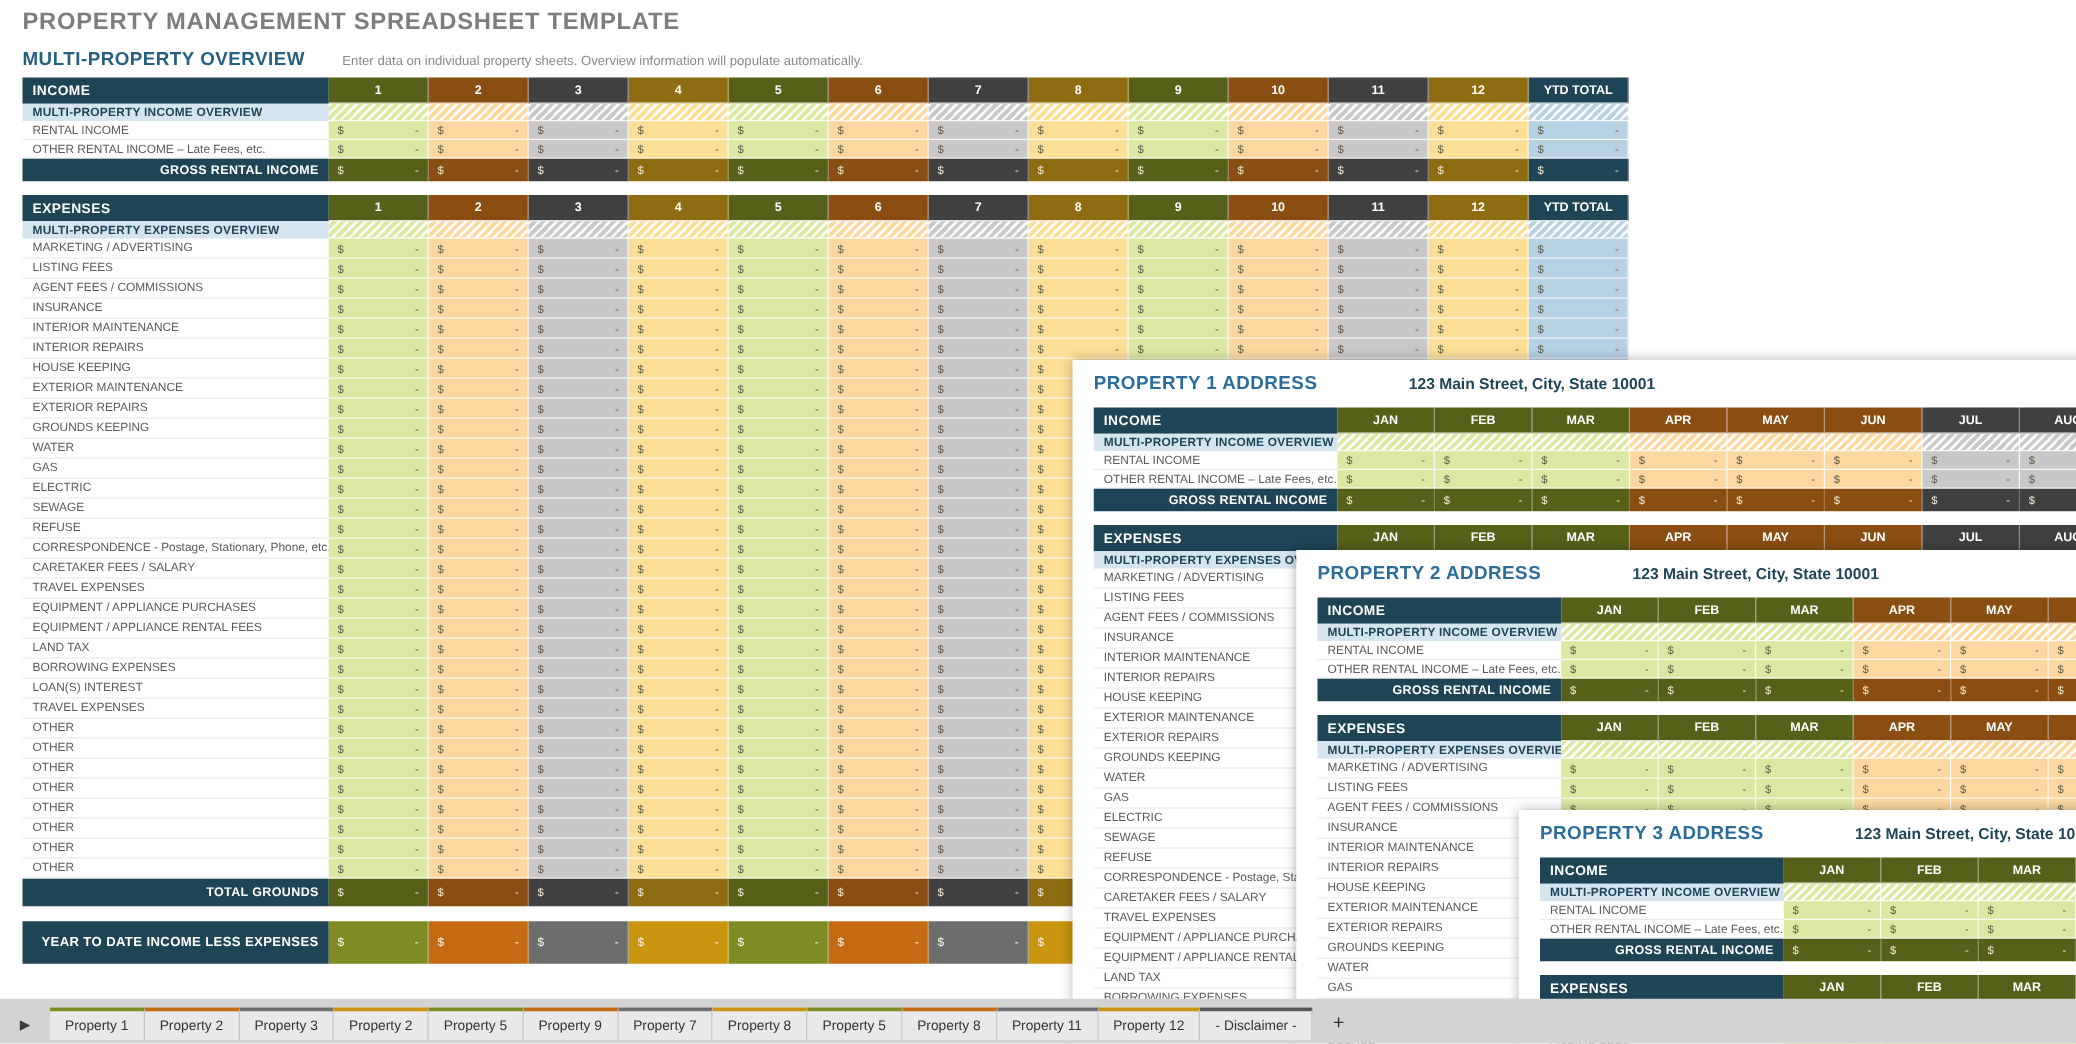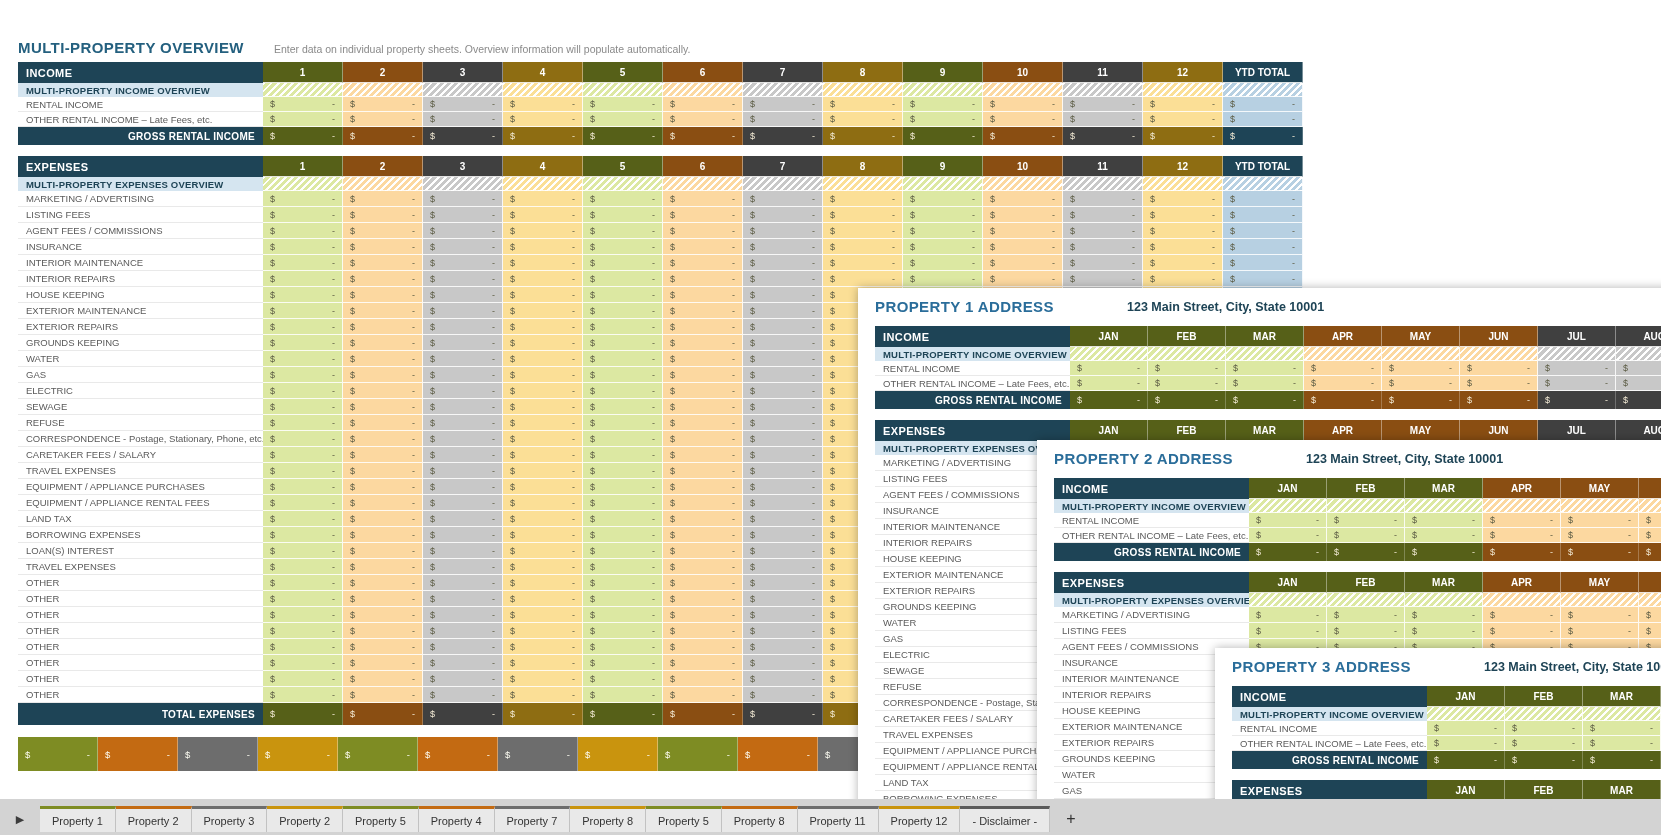--- a/index.html
+++ b/index.html
@@ -65,20 +65,21 @@
          color:#333; white-space:nowrap; cursor:pointer; }
   .tab.active { background:#fff; border-top:3px solid #f4f4f4; border-bottom:4px solid #47525c;
                 height:30px; font-weight:bold; color:#222; min-width:352px; justify-content:center;
                 font-size:11.5px; }
   .tab.add { background:transparent; border:none; font-size:16px; color:#333; padding:0 16px; }
 </style>
 </head>
 <body>
 
 <div class="stage">
+  <div class="page-title">PROPERTY MANAGEMENT SPREADSHEET TEMPLATE</div>
   <div class="section-line">
     <span class="section-title">MULTI-PROPERTY OVERVIEW</span>
     <span class="section-note">Enter data on individual property sheets.  Overview information will populate automatically.</span>
   </div>
 
   <div class="overview" id="overview">
       <div class="sheet">
         <div class="srow hdr">
           <div class="lbl" style="background: rgb(30, 68, 86);">INCOME</div>
           <div class="cell" style="background: rgb(86, 96, 24);">1</div>
@@ -2065,21 +2066,21 @@
           <div class="cell val-light" style="background: rgb(251, 223, 150);">
             <span>$</span>
             <span>-</span>
           </div>
           <div class="cell val-light" style="background: rgb(183, 208, 226);">
             <span>$</span>
             <span>-</span>
           </div>
         </div>
         <div class="srow etot">
-          <div class="lbl" style="background: rgb(30, 68, 86);">TOTAL EXPENSES</div>
+          <div class="lbl" style="background: rgb(30, 68, 86);">TOTAL GROUNDS</div>
           <div class="cell val-dark" style="background: rgb(86, 96, 24);">
             <span>$</span>
             <span>-</span>
           </div>
           <div class="cell val-dark" style="background: rgb(138, 78, 18);">
             <span>$</span>
             <span>-</span>
           </div>
           <div class="cell val-dark" style="background: rgb(64, 64, 64);">
             <span>$</span>
@@ -2121,20 +2122,21 @@
             <span>$</span>
             <span>-</span>
           </div>
           <div class="cell val-dark" style="background: rgb(30, 68, 86);">
             <span>$</span>
             <span>-</span>
           </div>
         </div>
       </div>
       <div class="ytd-row sheet">
+        <div class="lbl" style="background: rgb(30, 68, 86);">YEAR TO DATE INCOME LESS EXPENSES</div>
         <div class="cell val-dark" style="background: rgb(126, 140, 35);">
           <span>$</span>
           <span>-</span>
         </div>
         <div class="cell val-dark" style="background: rgb(195, 106, 18);">
           <span>$</span>
           <span>-</span>
         </div>
         <div class="cell val-dark" style="background: rgb(109, 109, 109);">
           <span>$</span>
@@ -3774,21 +3776,21 @@
       </div>
     </div>
 
   <div class="tabbar" id="tabbar">
     <div class="tab-scroll">▶</div>
       <div class="tab" style="border-top-color: rgb(126, 140, 35);">Property 1</div>
       <div class="tab" style="border-top-color: rgb(195, 106, 18);">Property 2</div>
       <div class="tab" style="border-top-color: rgb(109, 109, 109);">Property 3</div>
       <div class="tab" style="border-top-color: rgb(201, 148, 14);">Property 2</div>
       <div class="tab" style="border-top-color: rgb(126, 140, 35);">Property 5</div>
-      <div class="tab" style="border-top-color: rgb(195, 106, 18);">Property 4</div>
+      <div class="tab" style="border-top-color: rgb(195, 106, 18);">Property 9</div>
       <div class="tab" style="border-top-color: rgb(109, 109, 109);">Property 7</div>
       <div class="tab" style="border-top-color: rgb(201, 148, 14);">Property 8</div>
       <div class="tab" style="border-top-color: rgb(126, 140, 35);">Property 5</div>
       <div class="tab" style="border-top-color: rgb(195, 106, 18);">Property 8</div>
       <div class="tab" style="border-top-color: rgb(109, 109, 109);">Property 11</div>
       <div class="tab" style="border-top-color: rgb(201, 148, 14);">Property 12</div>
       <div class="tab" style="border-top-color: rgb(90, 90, 90);">- Disclaimer -</div>
       <div class="tab add">+</div>
     </div>
 </div>

